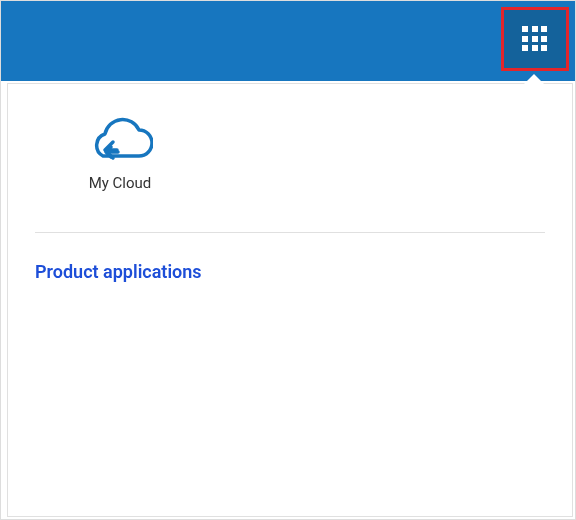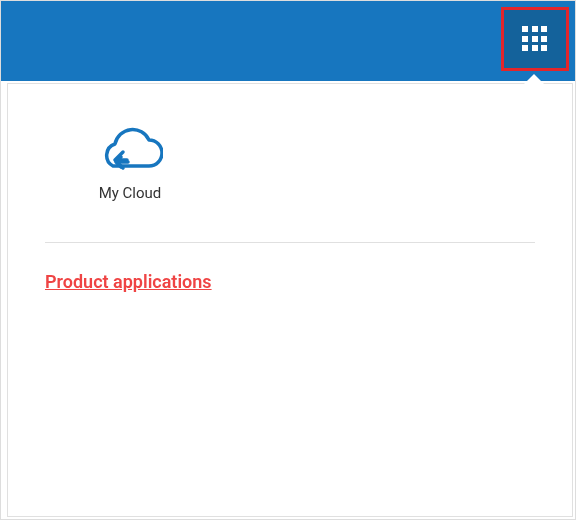--- a/index.html
+++ b/index.html
@@ -44,21 +44,21 @@
       height: 6px;
     }
     .dropdown-panel {
       position: absolute;
       top: 82px;
       left: 6px;
       right: 2px;
       bottom: 2px;
       background: #fff;
       border: 1px solid #e0e0e0;
-      padding: 12px;
+      padding: 2px;
     }
     .caret {
       position: absolute;
       top: -10px;
       right: 28px;
       width: 0;
       height: 0;
       border-left: 10px solid transparent;
       border-right: 10px solid transparent;
       border-bottom: 10px solid #fff;
@@ -77,24 +77,23 @@
       font-size: 15px;
       color: #333;
       margin-top: 10px;
     }
     .divider {
       border-top: 1px solid #e0e0e0;
       margin: 0 25px;
     }
     .section-title {
       font-size: 18px;
-      color: #ef4444;
+      color: #1d4ed8;
       font-weight: 600;
       padding: 28px 25px 10px 25px;
-      text-decoration: underline;
     }
     .app-tile {
       display: inline-flex;
       flex-direction: column;
       align-items: center;
       justify-content: center;
       width: 150px;
       height: 120px;
       margin: 10px 0 0 28px;
       border: 3px solid #e3252a;

